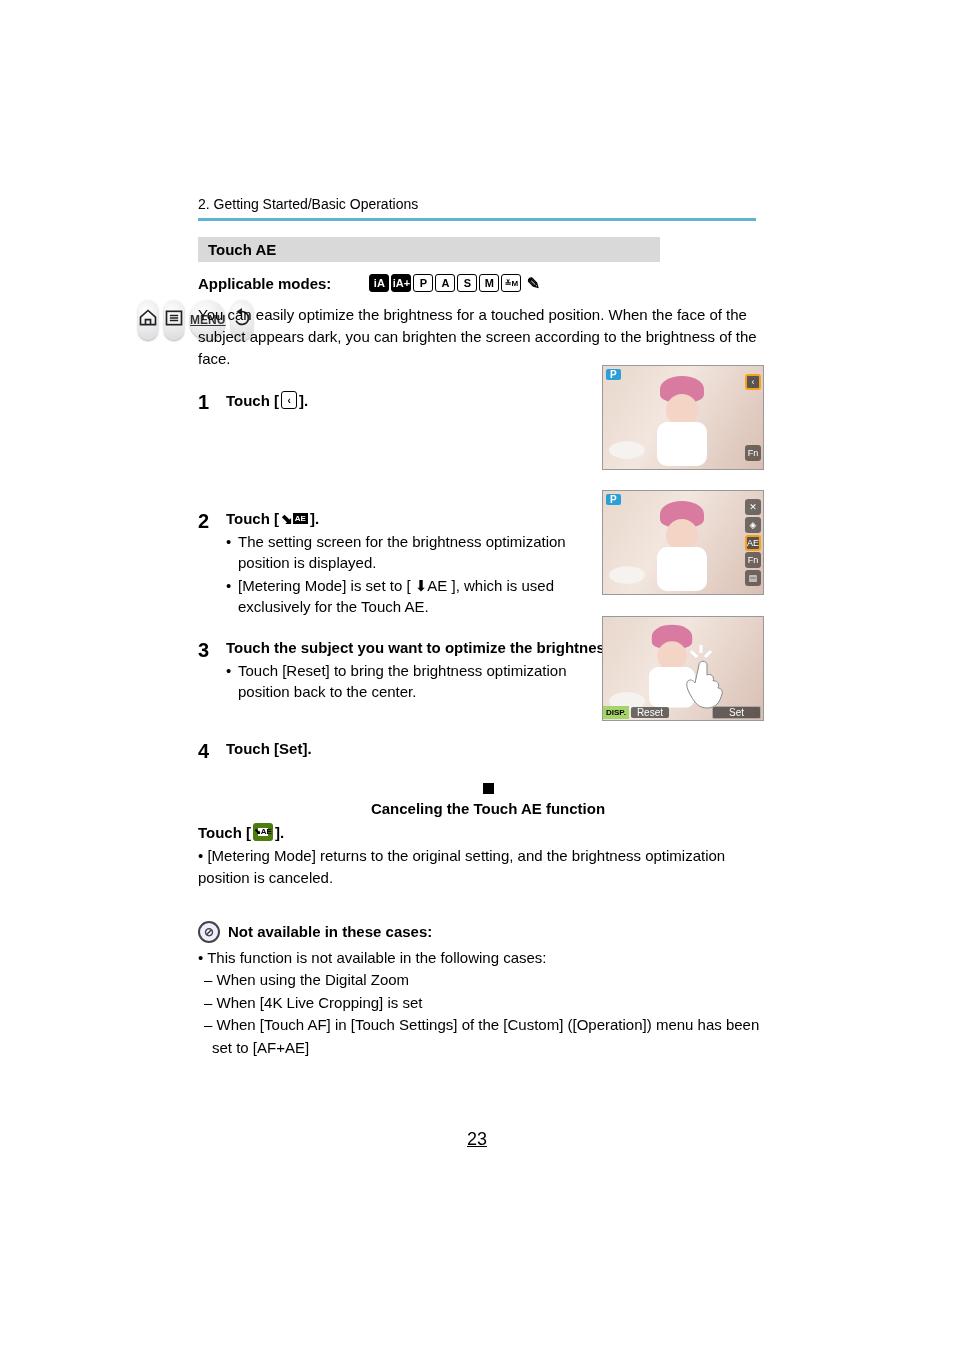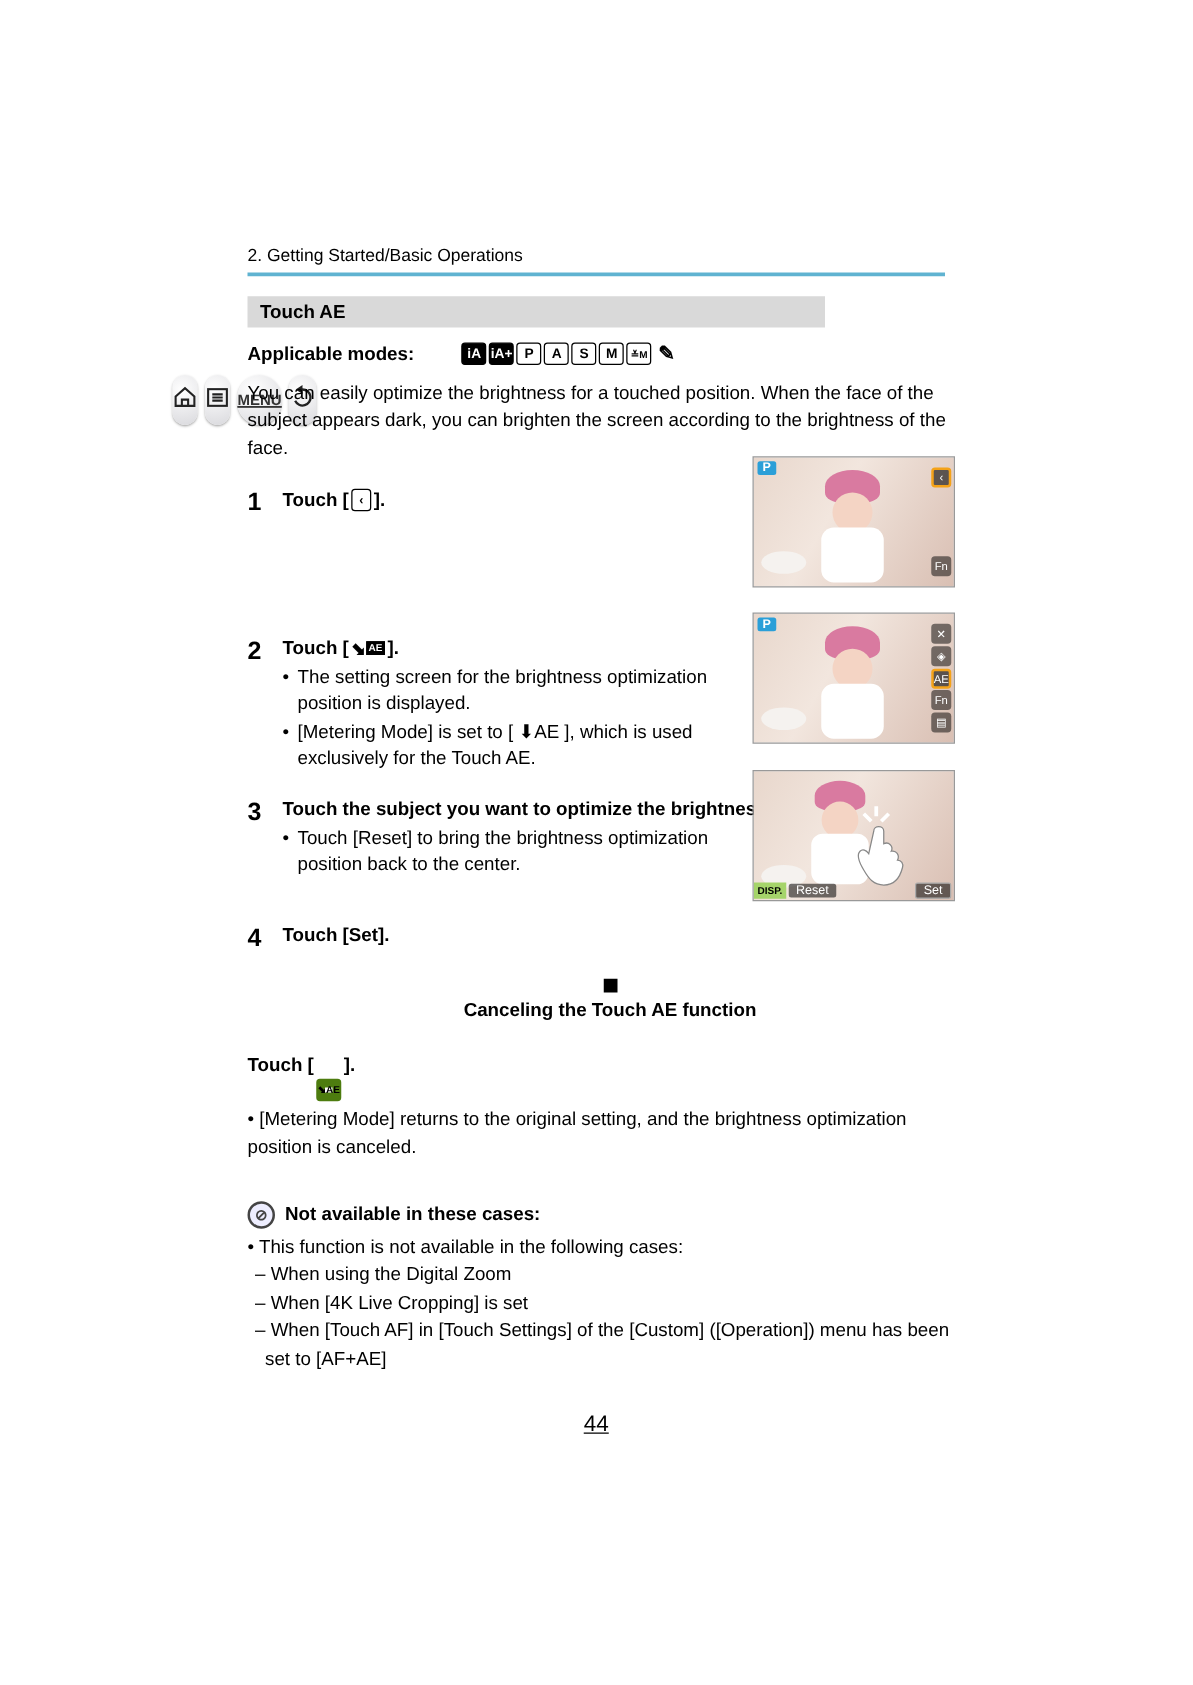--- a/index.html
+++ b/index.html
@@ -76,23 +76,22 @@
   .step-title{font-weight:bold;display:flex;align-items:center;gap:2px;}
   .icon-tab{
     display:inline-flex;align-items:center;justify-content:center;
     width:16px;height:18px;border:1px solid #000;border-radius:3px;font-size:10px;
   }
   .icon-ae{display:inline-flex;align-items:center;gap:0;font-size:11px;}
   .icon-ae .ptr{font-size:14px;}
   .icon-ae .box{border:1px solid #000;padding:0 1px;font-size:8px;font-weight:bold;background:#000;color:#fff;}
   .icon-aecancel{
     display:inline-flex;align-items:center;justify-content:center;
-    width:20px;height:18px;border:7px solid #4d7c0f;border-radius:3px;font-size:8px;
+    width:20px;height:18px;border:5px solid #4d7c0f;border-radius:3px;font-size:8px;
     line-height:1;
-    margin-top:40px;
   }
   .bul{list-style:none;margin-top:4px;}
   .bul li{position:relative;padding-left:12px;line-height:1.4;margin-bottom:2px;}
   .bul li::before{content:"•";position:absolute;left:0;}
   .sub-hdr{margin-top:8px;display:flex;gap:6px;align-items:center;font-weight:bold;flex-direction:column;}
   .blk-sq{width:11px;height:11px;background:#000;}
   .cancel-line{margin-top:6px;font-weight:bold;display:flex;align-items:center;gap:2px;}
   .after-cancel{margin-top:4px;line-height:1.45;}
   .note-hdr{display:flex;align-items:center;gap:8px;font-weight:bold;margin-top:32px;}
   .nh-icon{
@@ -148,21 +147,21 @@
   }
   .hand svg{width:100%;height:100%;}
   .shot3 .bbar{
     position:absolute;left:0;right:0;bottom:0;height:16px;
     display:flex;align-items:center;
     font-size:10px;
   }
   .bbar .disp{background:#a5d46a;color:#000;padding:2px 3px;font-size:8px;font-weight:bold;}
   .bbar .reset{color:#fff;background:rgba(0,0,0,.55);padding:0 6px;margin-left:2px;border-radius:2px;}
   .bbar .spacer{flex:1;}
-  .bbar .set{color:#fff;background:rgba(0,0,0,.55);padding:0 6px;border:1px solid #aaa;border-radius:2px;margin-right:2px;}
+  .bbar .set{color:#fff;background:rgba(0,0,0,.55);padding:0 16px;border:1px solid #aaa;border-radius:2px;margin-right:2px;}
   .shot1{top:365px;}
   .shot2{top:490px;}
   .shot3{top:616px;}
   .shot3 .child{left:38px;top:4px;transform:scale(.92);}
   .shot .bowl{
     position:absolute;left:6px;bottom:10px;width:36px;height:18px;
     background:#f5f2ef;border-radius:50%;
   }
 </style>
 </head>
@@ -333,13 +332,13 @@
       </svg>
   </div>
   <div class="bbar">
     <span class="disp">DISP.</span>
     <span class="reset">Reset</span>
     <span class="spacer"></span>
     <span class="set">Set</span>
   </div>
 </div>
 
-<div class="page-num">44</div>
+<div class="page-num">23</div>
 
 </body></html>

